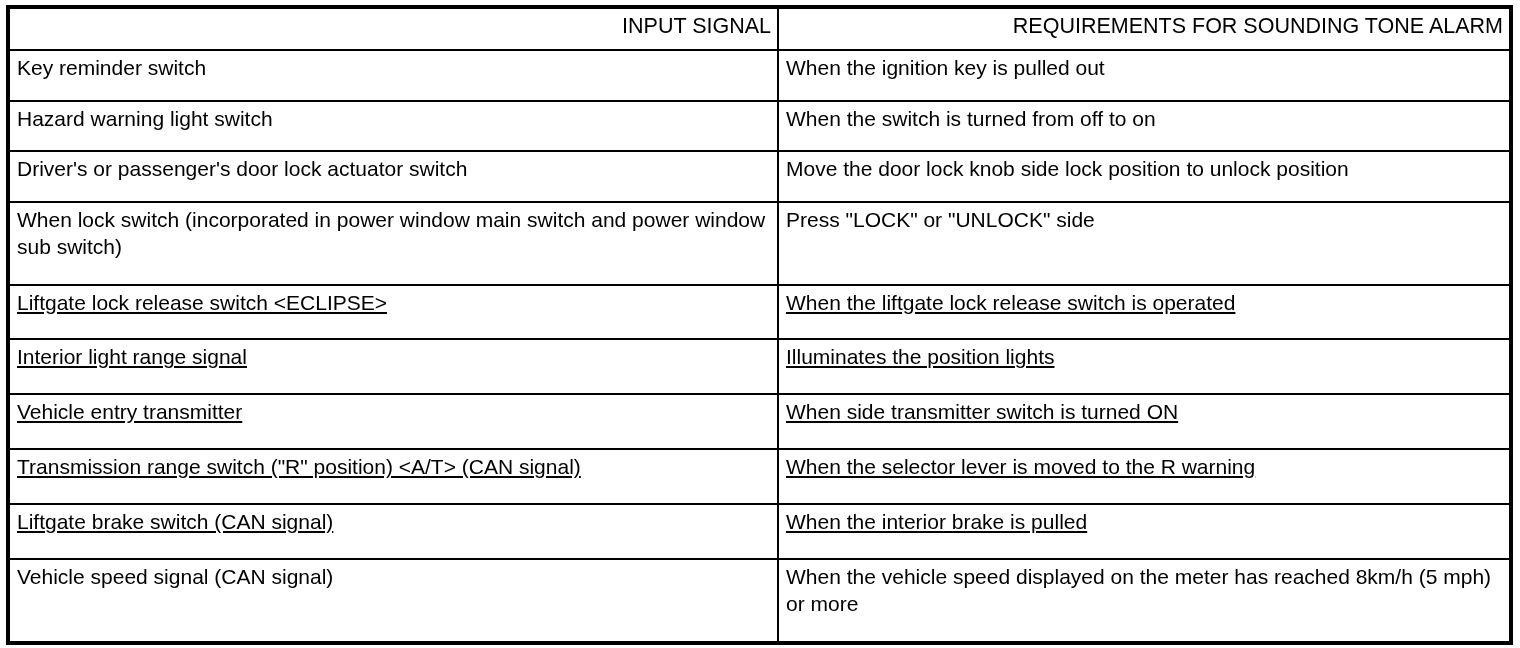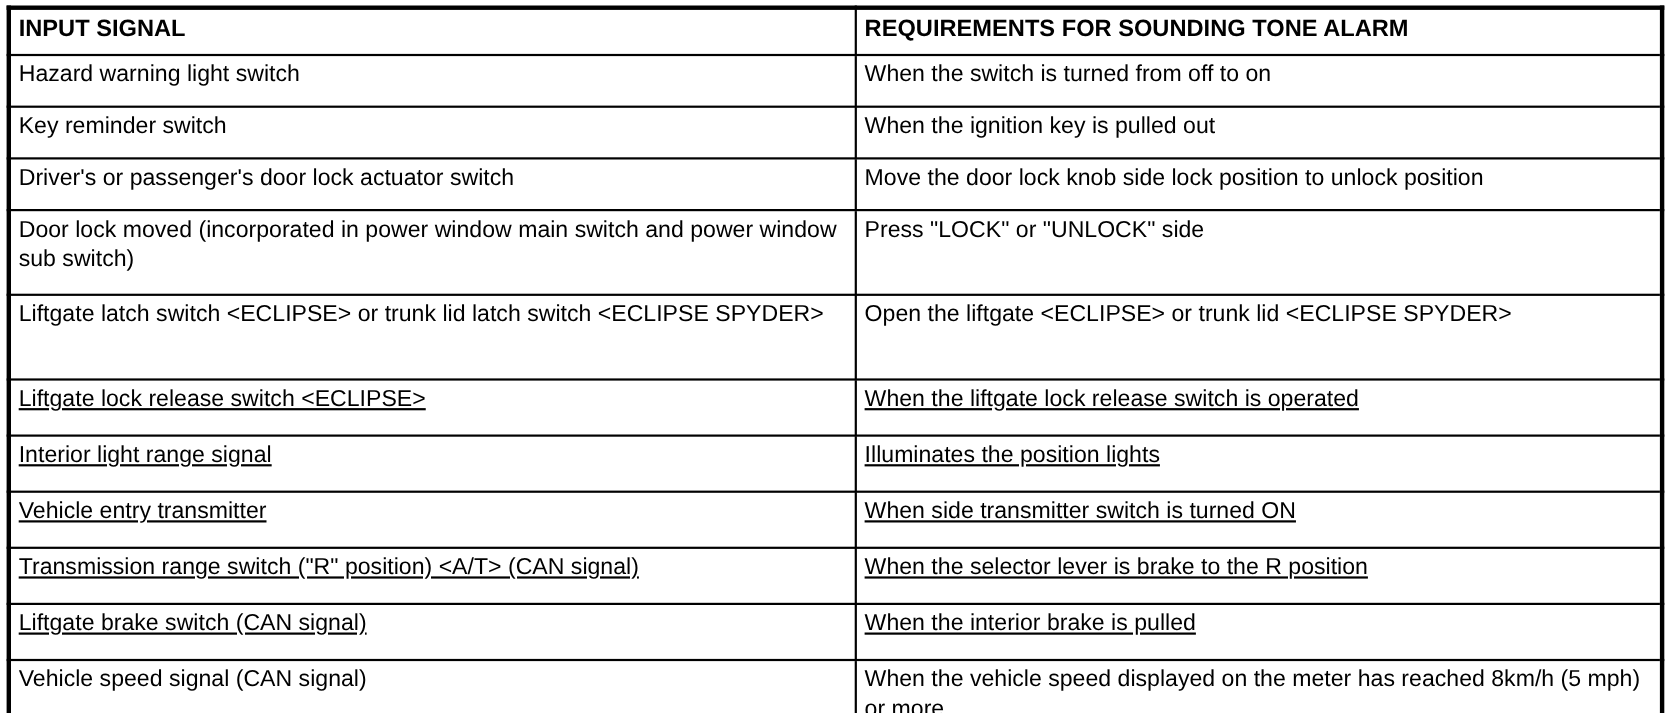--- a/index.html
+++ b/index.html
@@ -43,25 +43,26 @@
     text-align: left;
     padding: 3px 6px 4px 7px;
     font-size: 21px;
     line-height: 27px;
     font-weight: normal;
     letter-spacing: 0px;
     word-spacing: 0px;
   }
 
   table.spec-table thead th {
-    font-weight: bold;
+    font-weight: normal;
     font-size: 21.5px;
     height: 33px;
     padding-top: 4px;
     padding-bottom: 3px;
+    text-align: right;
   }
   tr.r-1   td { height: 38px; }
   tr.r-2   td { height: 68px; }
   tr.r-3   td { height: 42px; text-decoration: underline; }
 
   .cell-text {
     display: block;
     white-space: pre-line;
   }
 </style>
@@ -81,62 +82,54 @@
         </th>
         <th>
           <span class="cell-text">REQUIREMENTS FOR SOUNDING TONE ALARM</span>
         </th>
       </tr>
     </thead>
     <tbody>
 
       <tr class="r-1">
         <td>
-          <span class="cell-text">Hazard warning light switch</span>
+          <span class="cell-text">Key reminder switch</span>
         </td>
         <td>
-          <span class="cell-text">When the switch is turned from off to on</span>
+          <span class="cell-text">When the ignition key is pulled out</span>
         </td>
       </tr>
 
       <tr class="r-1">
         <td>
-          <span class="cell-text">Key reminder switch</span>
+          <span class="cell-text">Hazard warning light switch</span>
         </td>
         <td>
-          <span class="cell-text">When the ignition key is pulled out</span>
+          <span class="cell-text">When the switch is turned from off to on</span>
         </td>
       </tr>
 
       <tr class="r-1">
         <td>
           <span class="cell-text">Driver's or passenger's door lock actuator switch</span>
         </td>
         <td>
           <span class="cell-text">Move the door lock knob side lock position to unlock position</span>
         </td>
       </tr>
 
       <tr class="r-2">
         <td>
-          <span class="cell-text">Door lock moved (incorporated in power window main switch and power window sub switch)</span>
+          <span class="cell-text">When lock switch (incorporated in power window main switch and power window sub switch)</span>
         </td>
         <td>
           <span class="cell-text">Press "LOCK" or "UNLOCK" side</span>
         </td>
       </tr>
 
-      <tr class="r-2">
-        <td>
-          <span class="cell-text">Liftgate latch switch &lt;ECLIPSE&gt; or trunk lid latch switch &lt;ECLIPSE SPYDER&gt;</span>
-        </td>
-        <td>
-          <span class="cell-text">Open the liftgate &lt;ECLIPSE&gt; or trunk lid &lt;ECLIPSE SPYDER&gt;</span>
-        </td>
-      </tr>
 
       <tr class="r-3">
         <td>
           <span class="cell-text">Liftgate lock release switch &lt;ECLIPSE&gt;</span>
         </td>
         <td>
           <span class="cell-text">When the liftgate lock release switch is operated</span>
         </td>
       </tr>
 
@@ -156,21 +149,21 @@
         <td>
           <span class="cell-text">When side transmitter switch is turned ON</span>
         </td>
       </tr>
 
       <tr class="r-3">
         <td>
           <span class="cell-text">Transmission range switch ("R" position) &lt;A/T&gt; (CAN signal)</span>
         </td>
         <td>
-          <span class="cell-text">When the selector lever is brake to the R position</span>
+          <span class="cell-text">When the selector lever is moved to the R warning</span>
         </td>
       </tr>
 
       <tr class="r-3">
         <td>
           <span class="cell-text">Liftgate brake switch (CAN signal)</span>
         </td>
         <td>
           <span class="cell-text">When the interior brake is pulled</span>
         </td>

